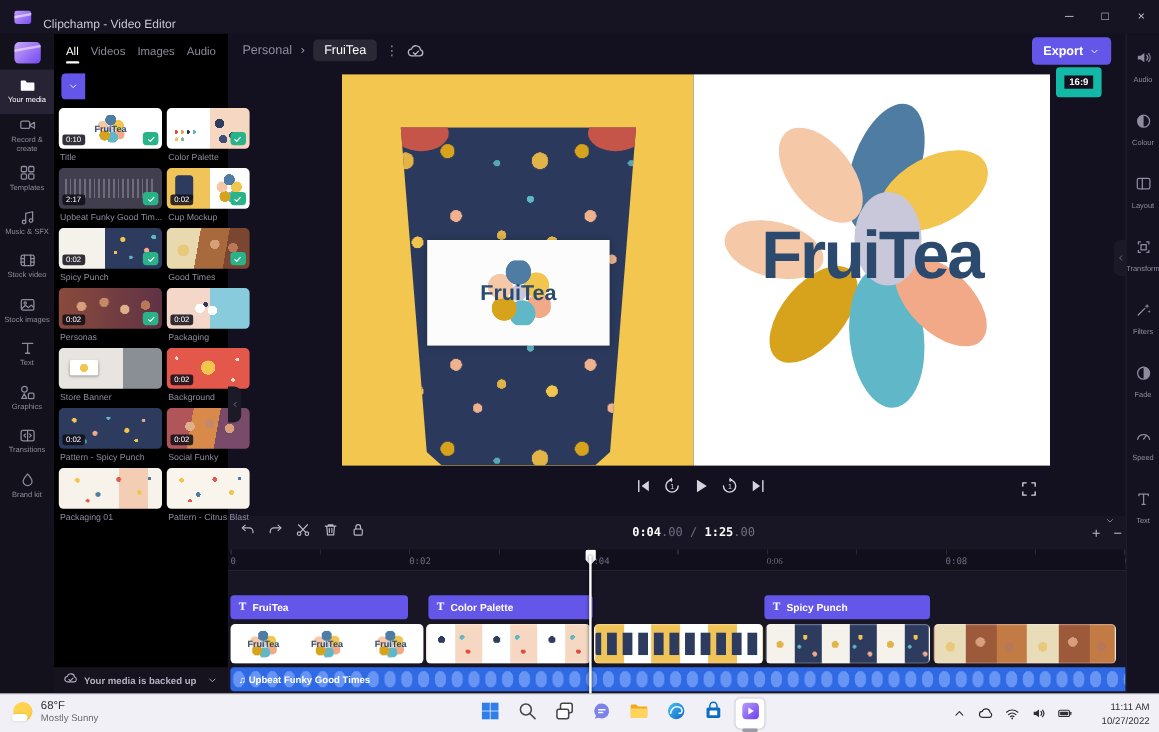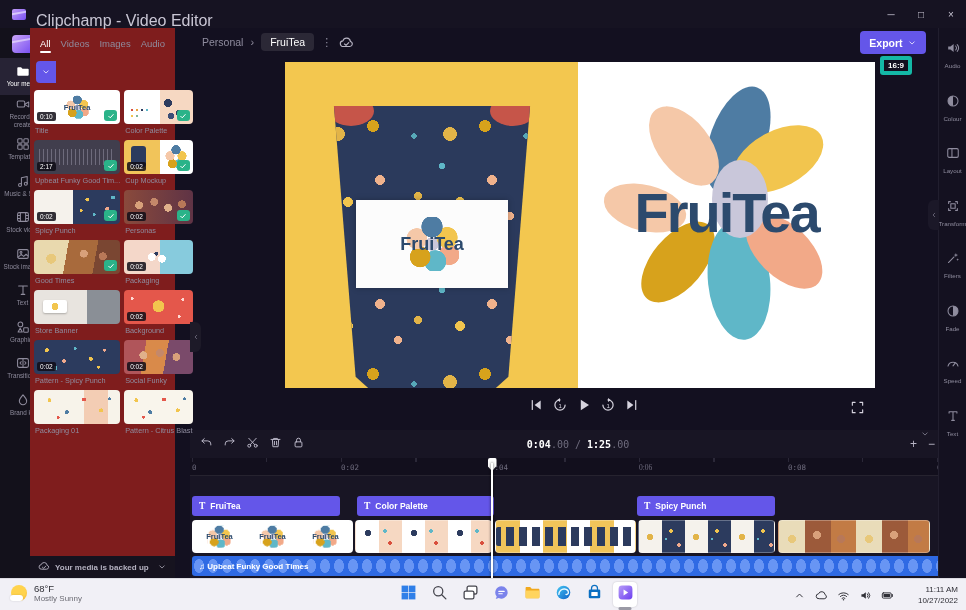--- a/index.html
+++ b/index.html
@@ -4,35 +4,35 @@
 <style>
   * { margin:0; padding:0; box-sizing:border-box; }
   html,body { background:#000; }
   body { font-family:"Liberation Sans","DejaVu Sans",sans-serif; }
   .screen { position:relative; width:966px; height:610px; overflow:hidden; background:#131020; }
 
   
   .titlebar { position:absolute; left:0; top:0; right:0; height:28px; background:#161322; display:flex; align-items:center; z-index:20; }
   .app-mini-icon { width:14px; height:11px; margin-left:12px; border-radius:2px; background:linear-gradient(135deg,#c29df7,#7a52f2); position:relative; overflow:hidden; }
   .app-mini-icon::before { content:""; position:absolute; left:-2px; top:3px; width:130%; height:1.6px; background:rgba(255,255,255,.55); transform:rotate(-10deg); }
-  .tb-title { margin-left:10px; font-size:16px; color:#c9c6d4;margin-top:13px; }
+  .tb-title { margin-left:10px; font-size:10px; color:#c9c6d4;margin-top:13px; }
   .win-controls { margin-left:auto; display:flex; height:100%; }
   .win-btn { width:30px; display:flex; align-items:center; justify-content:center; color:#c9c6d4; font-size:10px; cursor:default; }
 
   
   .sidebar { position:absolute; left:0; top:28px; width:45px; bottom:32px; background:#13111b; z-index:10; }
   .side-logo { width:22px; height:18px; border-radius:4px; margin:7px auto 5px; background:linear-gradient(135deg,#c29df7 10%,#7a52f2 90%); position:relative; overflow:hidden; }
   .side-logo::before { content:""; position:absolute; left:-2px; top:4px; width:130%; height:2px; background:rgba(255,255,255,.5); transform:rotate(-10deg); }
   .side-item { width:45px; height:36.5px; display:flex; flex-direction:column; align-items:center; justify-content:center; gap:2px; color:#8e8b9c; cursor:pointer; }
   .side-item.active { background:#272335; color:#fff; }
   .side-item .icn { display:flex; }
   .side-item .lbl { font-size:6.3px; text-align:center; line-height:1.2; max-width:42px; }
 
   
-  .media-panel { position:absolute; left:30px; top:28px; width:145px; bottom:32px; background:#7f1d1d; z-index:10; }
+  .media-panel { position:absolute; left:45px; top:28px; width:145px; bottom:32px; background:#000000; z-index:10; }
   .tabs { display:flex; justify-content:space-between; padding:10px 10px 0 10px; }
   .tab { font-size:9.5px; color:#8f8c9e; padding-bottom:4px; position:relative; cursor:pointer; }
   .tab.active { color:#fff; }
   .tab.active::after { content:""; position:absolute; left:0; right:0; bottom:0; height:2px; background:#fff; border-radius:1px; }
   .import-row { display:flex; margin:8px 6px 0 6px; height:22px; border-radius:4px; overflow:hidden; }
   .import-main { flex:1; background:var(--accent); color:#fff; font-size:10.5px; font-weight:bold; display:flex; align-items:center; justify-content:center; border-right:1px solid rgba(255,255,255,.35); cursor:pointer; border:none; }
   .import-more { width:20px; background:var(--accent); display:flex; align-items:center; justify-content:center; color:#fff; cursor:pointer; border:none; }
   .media-grid { position:absolute; top:62px; left:4px; right:5px; display:grid; grid-template-columns:1fr 1fr; column-gap:4px; row-gap:2px; }
   .m-item { cursor:pointer; }
   .thumb { position:relative; width:100%; height:34px; border-radius:4px; overflow:hidden; background:#2a2736; }
@@ -141,21 +141,21 @@
   .bc-sep { font-size:11px; color:#8f8c9e; }
   .bc-pill { background:#2b2836; border-radius:4px; padding:3px 9px; font-size:10.5px; color:#fff; cursor:pointer; }
   .bc-kebab { color:#8f8c9e; font-size:11px; cursor:pointer; }
   .bc-cloud { color:#b6b3c2; display:flex; }
   .export-btn { position:absolute; left:860px; top:31px; width:66px; height:23px; background:var(--accent); border:none; border-radius:4px; color:#fff; font-size:10.5px; font-weight:bold; display:flex; align-items:center; justify-content:center; gap:4px; cursor:pointer; z-index:5; }
 
   
   .canvas { position:absolute; left:285px; top:62px; width:590px; height:326px; display:flex; z-index:4; }
   .canvas-left { width:293px; background:var(--canvas-yellow); position:relative; overflow:hidden; }
   .canvas-right { flex:1; background:#fff; position:relative; overflow:hidden; }
-  .aspect-badge { position:absolute; left:880px; top:56px; border:4px solid #14b8a6; color:#fff; font-size:8px; font-weight:bold; padding:1px 4px; border-radius:3px; background:rgba(20,17,30,.4); z-index:6; cursor:pointer;text-align:right; }
+  .aspect-badge { position:absolute; left:880px; top:56px; border:7px solid #14b8a6; color:#fff; font-size:8px; font-weight:bold; padding:1px 4px; border-radius:3px; background:rgba(20,17,30,.4); z-index:6; cursor:pointer;text-align:right; }
 
   .cup { position:absolute; left:33px; top:44px; width:228px; height:282px;
     background-color:#2b3a5c;
     background-image:
       radial-gradient(circle 7px at 20px 28px,#e2b448 97%,transparent),
       radial-gradient(circle 5px at 62px 74px,#f0b28c 97%,transparent),
       radial-gradient(circle 6px at 96px 30px,#57a8b8 45%,transparent 46%),
       radial-gradient(circle 5px at 30px 96px,#f2c54e 97%,transparent),
       radial-gradient(circle 4px at 80px 110px,#f0b28c 97%,transparent),
       radial-gradient(circle 6px at 55px 20px,#d7a21c 97%,transparent),
@@ -427,39 +427,39 @@
             <div class="dur">0:02</div>
             <div class="chk">
               <svg viewBox="0 0 16 16" width="8" height="8" fill="none" stroke="currentColor" stroke-width="1.2" stroke-linecap="round" stroke-linejoin="round">
                 <path d="M3.5 8.6l3 3 6-6.6" stroke-width="2"></path>
               </svg>
             </div>
           </div>
           <div class="m-label">Spicy Punch</div>
         </div>
         <div class="m-item">
+          <div class="thumb th-good">
+            <div class="chk">
+              <svg viewBox="0 0 16 16" width="8" height="8" fill="none" stroke="currentColor" stroke-width="1.2" stroke-linecap="round" stroke-linejoin="round">
+                <path d="M3.5 8.6l3 3 6-6.6" stroke-width="2"></path>
+              </svg>
+            </div>
+          </div>
+          <div class="m-label">Good Times</div>
+        </div>
+        <div class="m-item">
           <div class="thumb th-personas">
             <div class="dur">0:02</div>
             <div class="chk">
               <svg viewBox="0 0 16 16" width="8" height="8" fill="none" stroke="currentColor" stroke-width="1.2" stroke-linecap="round" stroke-linejoin="round">
                 <path d="M3.5 8.6l3 3 6-6.6" stroke-width="2"></path>
               </svg>
             </div>
           </div>
           <div class="m-label">Personas</div>
-        </div>
-        <div class="m-item">
-          <div class="thumb th-good">
-            <div class="chk">
-              <svg viewBox="0 0 16 16" width="8" height="8" fill="none" stroke="currentColor" stroke-width="1.2" stroke-linecap="round" stroke-linejoin="round">
-                <path d="M3.5 8.6l3 3 6-6.6" stroke-width="2"></path>
-              </svg>
-            </div>
-          </div>
-          <div class="m-label">Good Times</div>
         </div>
         <div class="m-item">
           <div class="thumb th-packaging">
             <div class="dur">0:02</div>
           </div>
           <div class="m-label">Packaging</div>
         </div>
         <div class="m-item">
           <div class="thumb th-banner"></div>
           <div class="m-label">Store Banner</div>

